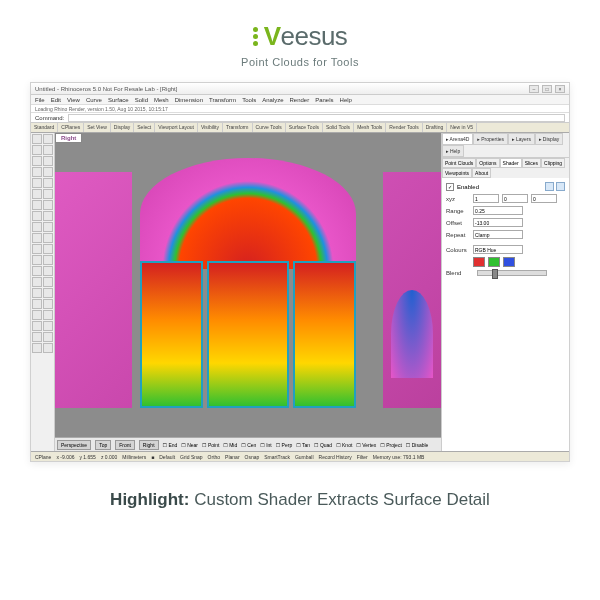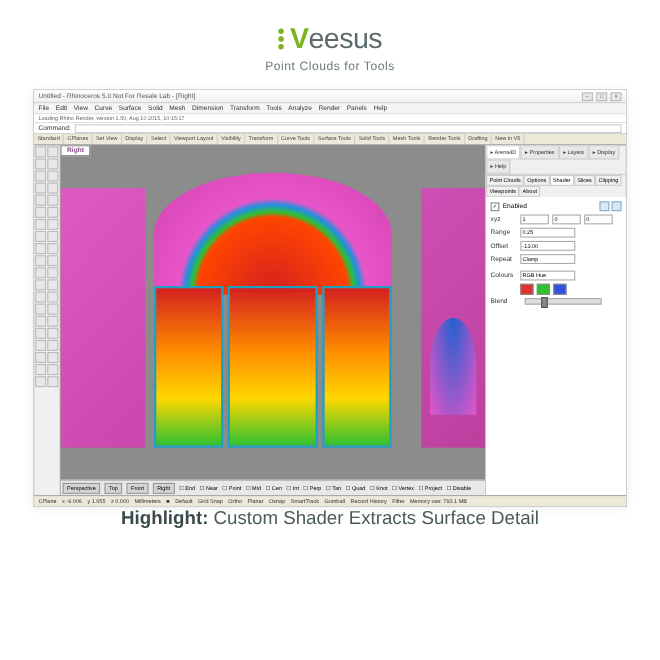--- a/index.html
+++ b/index.html
@@ -54,21 +54,21 @@
 .p-input{width:26px;height:9px;border:1px solid #aaa;background:#fff;font-size:5px;padding:0 1px;display:flex;align-items:center}
 .p-check{width:8px;height:8px;border:1px solid #888;background:#fff;font-size:5px;display:flex;align-items:center;justify-content:center}
 .p-icons{display:flex;gap:2px;margin-left:auto}
 .p-icon{width:9px;height:9px;background:#d8e8f8;border:1px solid #88aacc}
 .swatch{width:12px;height:10px;display:inline-block;border:1px solid #888}
 .sw-r{background:#e03030}.sw-g{background:#30c030}.sw-b{background:#3050e0}
 .slider{width:70px;height:6px;background:#ddd;border:1px solid #aaa;position:relative;margin-left:4px}
 .slider::after{content:'';position:absolute;left:20%;top:-2px;width:4px;height:8px;background:#888;border:1px solid #555}
 .status-bar{height:10px;background:#ece9d8;border-top:1px solid #aaa;display:flex;align-items:center;gap:5px;padding:0 4px;font-size:5px;color:#333;overflow:hidden}
 .sb-item{white-space:nowrap}
-.caption{text-align:center;font-size:17px;color:#4a5a5a;font-weight:300}
+.caption{text-align:center;margin-top:28px;font-size:17px;color:#4a5a5a;font-weight:300}
 .caption b{font-weight:600;color:#3a4a4a}
 </style>
 </head>
 <body>
 
 <div class="logo-area">
   <div class="logo">
     <div class="logo-dots">
         <div class="dot"></div>
         <div class="dot"></div>

